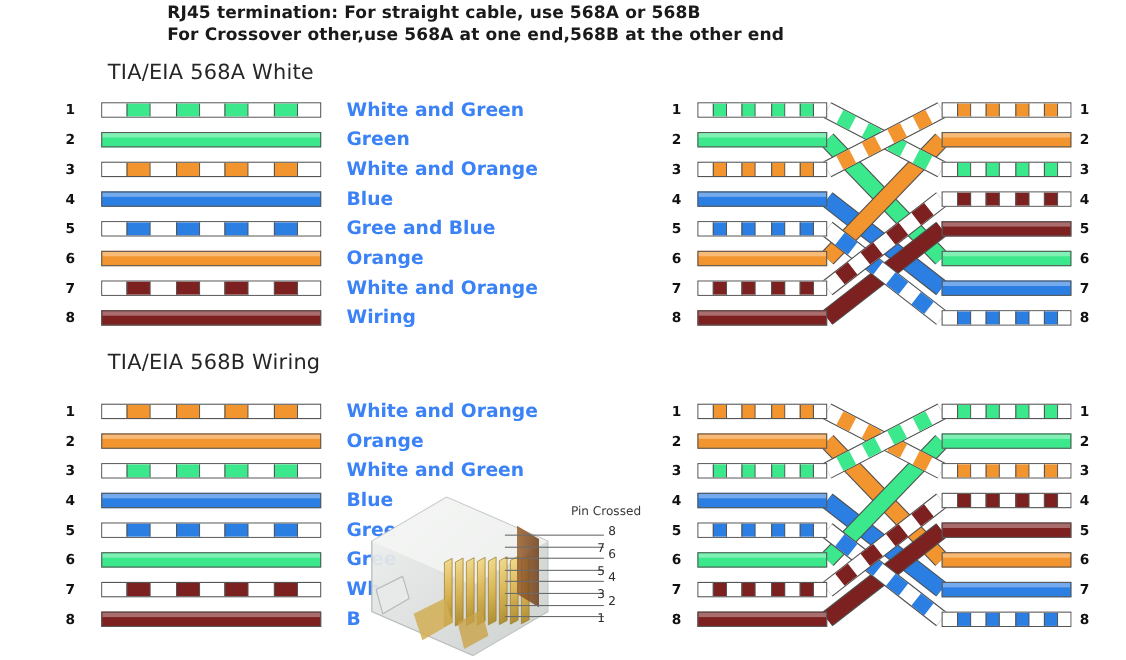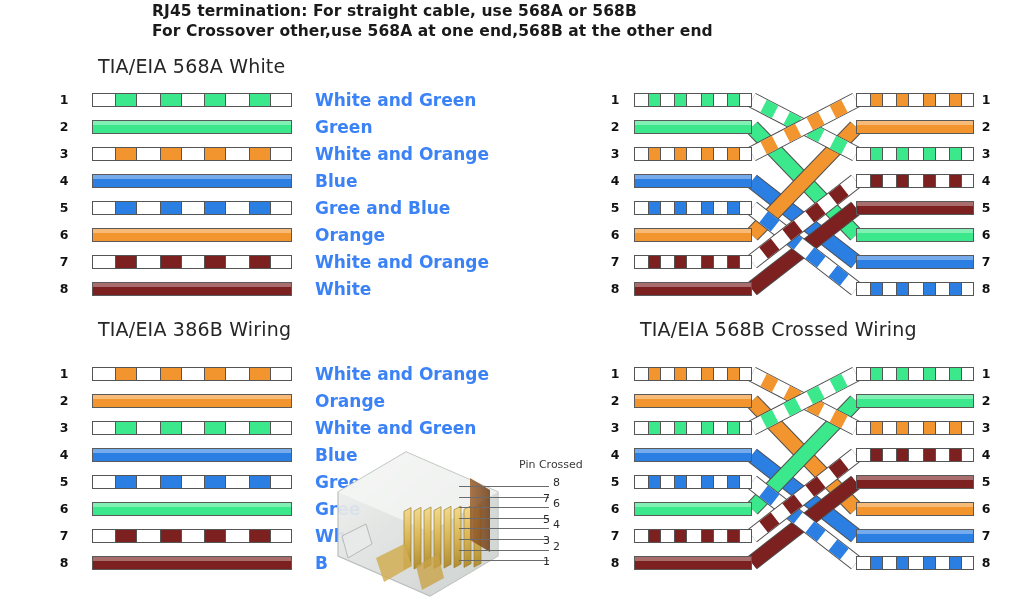--- a/index.html
+++ b/index.html
@@ -106,22 +106,21 @@
 </style>
 </head>
 <body>
 
 <div id="stage">
 
   <div class="hdr-line" style="left:148px;top:2px;">RJ45 termination: For straight cable, use 568A or 568B</div>
   <div class="hdr-line" style="left:148px;top:22px;">For Crossover other,use 568A at one end,568B at the other end</div>
 
   <div class="sect-title" style="left:94px;top:55px;">TIA/EIA 568A White</div>
-  <div class="sect-title" style="left:94px;top:318px;">TIA/EIA 386B Wiring</div>
-  <div class="sect-title" style="left:636px;top:318px;">TIA/EIA 568B Crossed Wiring</div>
+  <div class="sect-title" style="left:94px;top:318px;">TIA/EIA 568B Wiring</div>
 
   <div id="gen-a-straight">
       <div class="pin-num" style="left:53px;top:93px;">1</div>
       <div class="bar" style="left:88px;top:93px;width:200px;background:#fff;">
         <div class="seg" style="left:0px;width:22.22222222222222px;background:#fff;"></div>
         <div class="seg sep" style="left:22.22222222222222px;width:22.22222222222222px;background:#3ce88c;"></div>
         <div class="seg" style="left:44.44444444444444px;width:22.22222222222222px;background:#fff;"></div>
         <div class="seg sep" style="left:66.66666666666666px;width:22.22222222222222px;background:#3ce88c;"></div>
         <div class="seg" style="left:88.88888888888889px;width:22.22222222222222px;background:#fff;"></div>
         <div class="seg sep" style="left:111.11111111111111px;width:22.22222222222222px;background:#3ce88c;"></div>
@@ -181,21 +180,21 @@
         <div class="seg sep" style="left:111.11111111111111px;width:22.22222222222222px;background:#7d2020;"></div>
         <div class="seg" style="left:133.33333333333331px;width:22.22222222222222px;background:#fff;"></div>
         <div class="seg sep" style="left:155.55555555555554px;width:22.22222222222222px;background:#7d2020;"></div>
         <div class="seg" style="left:177.77777777777777px;width:22.22222222222222px;background:#fff;"></div>
       </div>
       <div class="wire-label" style="left:311px;top:255px;">White and Orange</div>
       <div class="pin-num" style="left:53px;top:282px;">8</div>
       <div class="bar solid" style="left:88px;top:282px;width:200px;background:#7d2020;">
         <div class="seg" style="left:0;width:100%;top:0;height:4px;background:rgba(255,255,255,.35);"></div>
       </div>
-      <div class="wire-label" style="left:311px;top:282px;">White</div>
+      <div class="wire-label" style="left:311px;top:282px;">Wiring</div>
     </div>
   <div id="gen-b-straight">
       <div class="pin-num" style="left:53px;top:367px;">1</div>
       <div class="bar" style="left:88px;top:367px;width:200px;background:#fff;">
         <div class="seg" style="left:0px;width:22.22222222222222px;background:#fff;"></div>
         <div class="seg sep" style="left:22.22222222222222px;width:22.22222222222222px;background:#f3952f;"></div>
         <div class="seg" style="left:44.44444444444444px;width:22.22222222222222px;background:#fff;"></div>
         <div class="seg sep" style="left:66.66666666666666px;width:22.22222222222222px;background:#f3952f;"></div>
         <div class="seg" style="left:88.88888888888889px;width:22.22222222222222px;background:#fff;"></div>
         <div class="seg sep" style="left:111.11111111111111px;width:22.22222222222222px;background:#f3952f;"></div>

